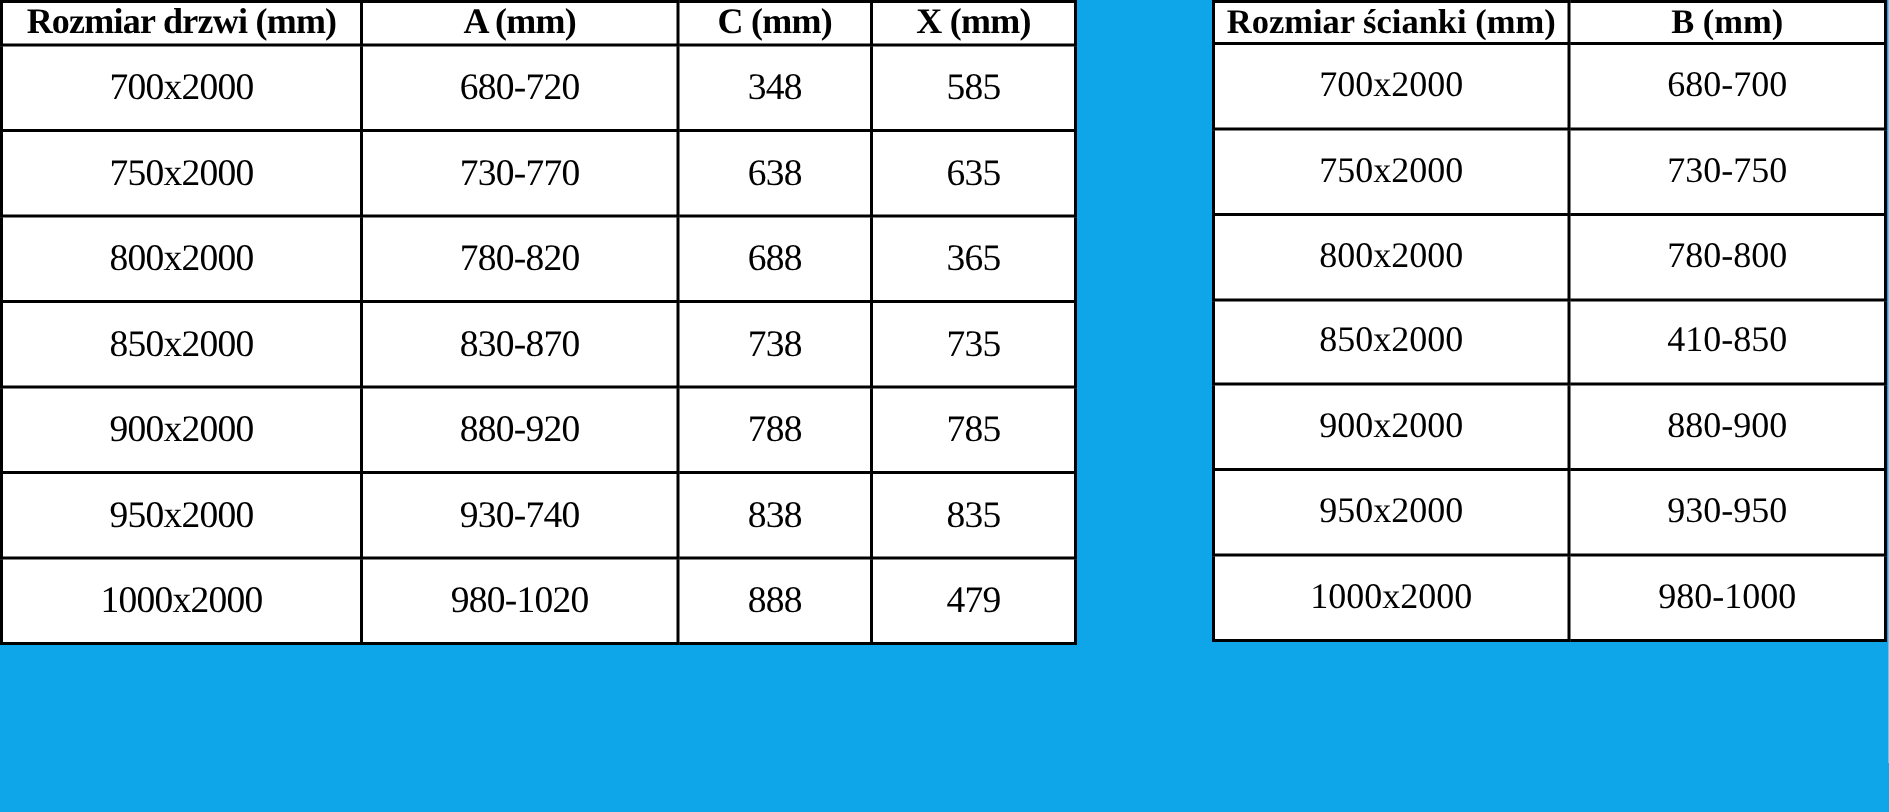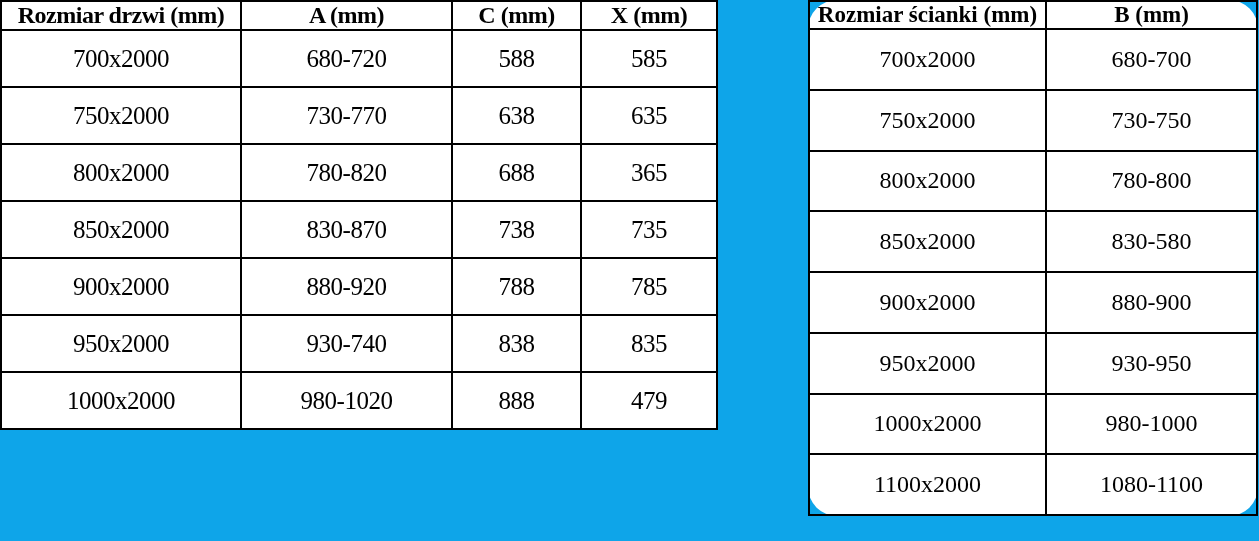--- a/index.html
+++ b/index.html
@@ -44,22 +44,21 @@
     top: 0;
     width: 716px;
     height: 430px;
   }
   #door-table th { font-size: 24px; letter-spacing: -0.5px; }
   #door-table td { font-size: 25px; letter-spacing: -0.5px; }
   #wall-table {
     left: 808px;
     top: 0;
     width: 448px;
-    height: 516px;
-    border-radius: 29px;
+    height: 428px;
   }
 </style>
 </head>
 <body>
 
 <div class="page">
 
   <table id="door-table" class="spec-table">
     <colgroup>
       <col style="width:240px">
@@ -72,21 +71,21 @@
           <th>Rozmiar drzwi (mm)</th>
           <th>A (mm)</th>
           <th>C (mm)</th>
           <th>X (mm)</th>
         </tr>
     </thead>
     <tbody>
         <tr>
           <td>700x2000</td>
           <td>680-720</td>
-          <td>588</td>
+          <td>348</td>
           <td>585</td>
         </tr>
         <tr>
           <td>750x2000</td>
           <td>730-770</td>
           <td>638</td>
           <td>635</td>
         </tr>
         <tr>
           <td>800x2000</td>
@@ -140,34 +139,30 @@
         <tr>
           <td>750x2000</td>
           <td>730-750</td>
         </tr>
         <tr>
           <td>800x2000</td>
           <td>780-800</td>
         </tr>
         <tr>
           <td>850x2000</td>
-          <td>830-580</td>
+          <td>410-850</td>
         </tr>
         <tr>
           <td>900x2000</td>
           <td>880-900</td>
         </tr>
         <tr>
           <td>950x2000</td>
           <td>930-950</td>
         </tr>
         <tr>
           <td>1000x2000</td>
           <td>980-1000</td>
         </tr>
-        <tr>
-          <td>1100x2000</td>
-          <td>1080-1100</td>
-        </tr>
       </tbody>
   </table>
 
 </div>
 
 </body></html>

